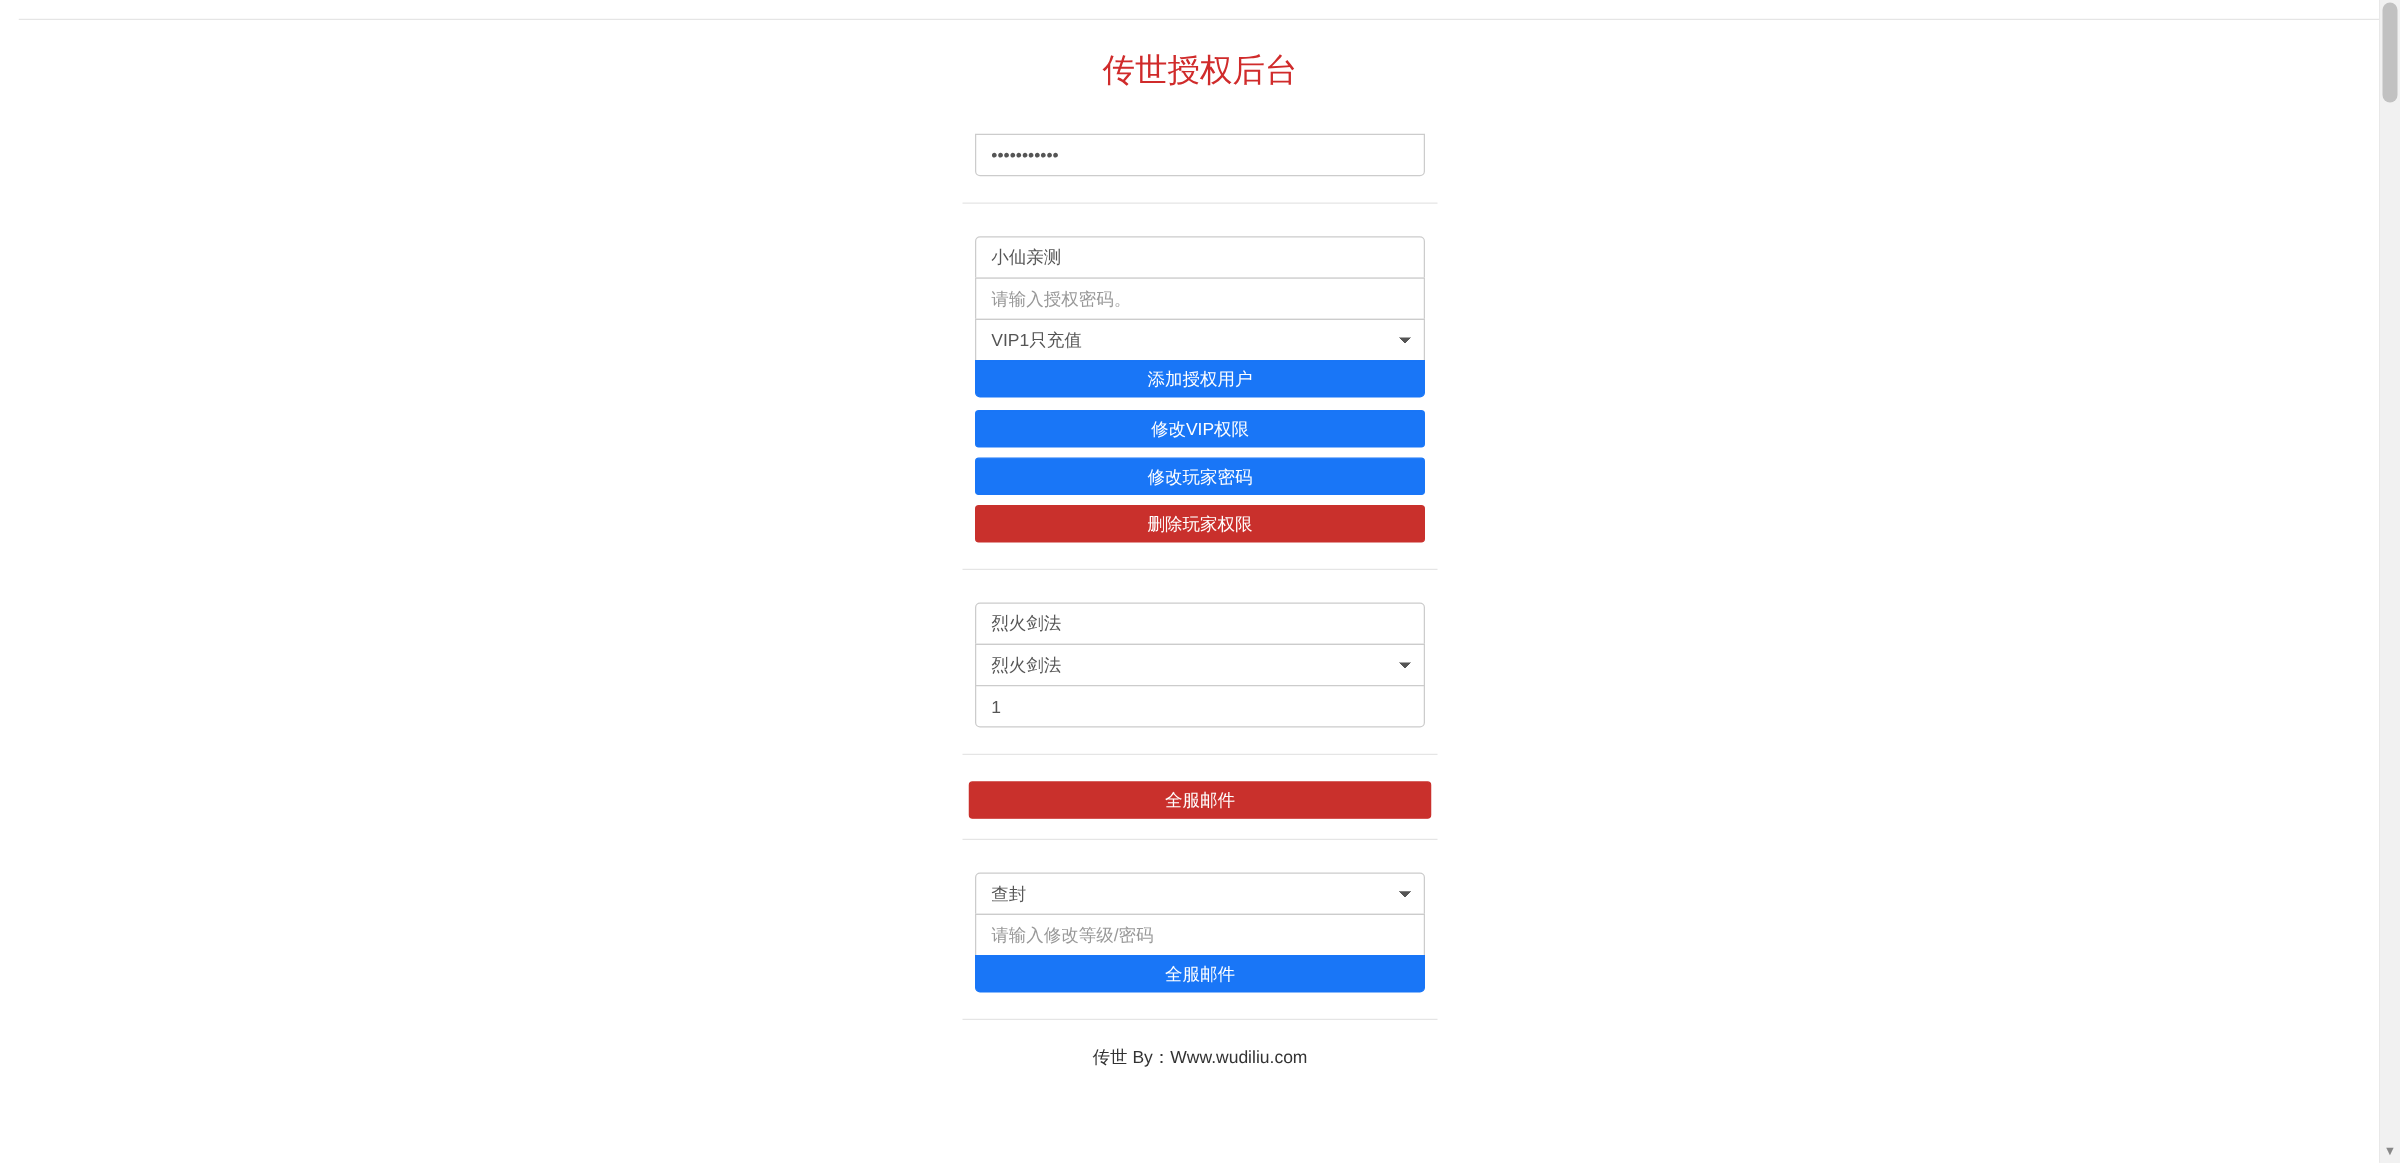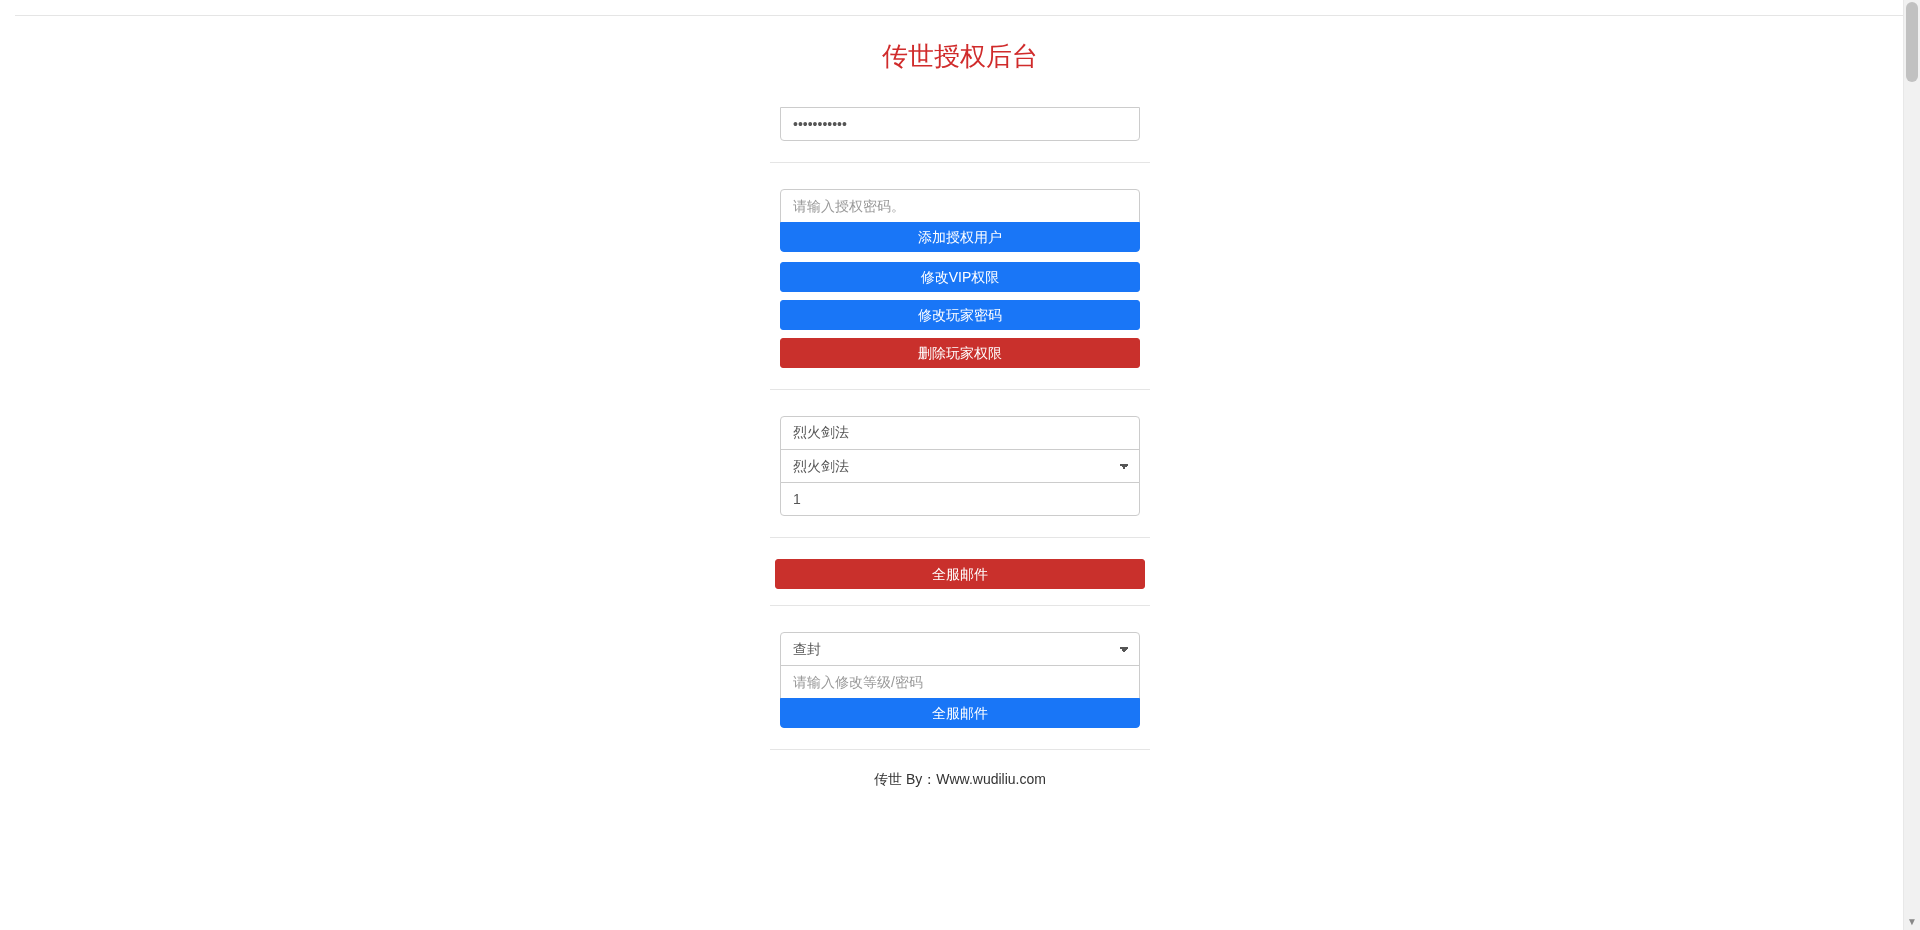--- a/index.html
+++ b/index.html
@@ -163,21 +163,25 @@
     <h1 class="title">传世授权后台</h1>
 
     <div class="section">
       <div class="stack">
         <input type="password" class="form-control" value="•••••••••••" style="">
       </div>
     </div>
 
     <div class="section">
       <div class="stack" style="margin-bottom:0;">
+        <input type="text" class="form-control" value="小仙亲测" style="">
         <input type="text" class="form-control" placeholder="请输入授权密码。" style="">
+        <select class="form-control">
+          <option>VIP1只充值</option>
+        </select>
         <button class="btn btn-blue">添加授权用户</button>
       </div>
       <div class="btn-group-vertical" style="margin-top:0;">
         <button class="btn btn-blue">修改VIP权限</button>
         <button class="btn btn-blue">修改玩家密码</button>
         <button class="btn btn-red">删除玩家权限</button>
       </div>
     </div>
 
     <div class="section">

